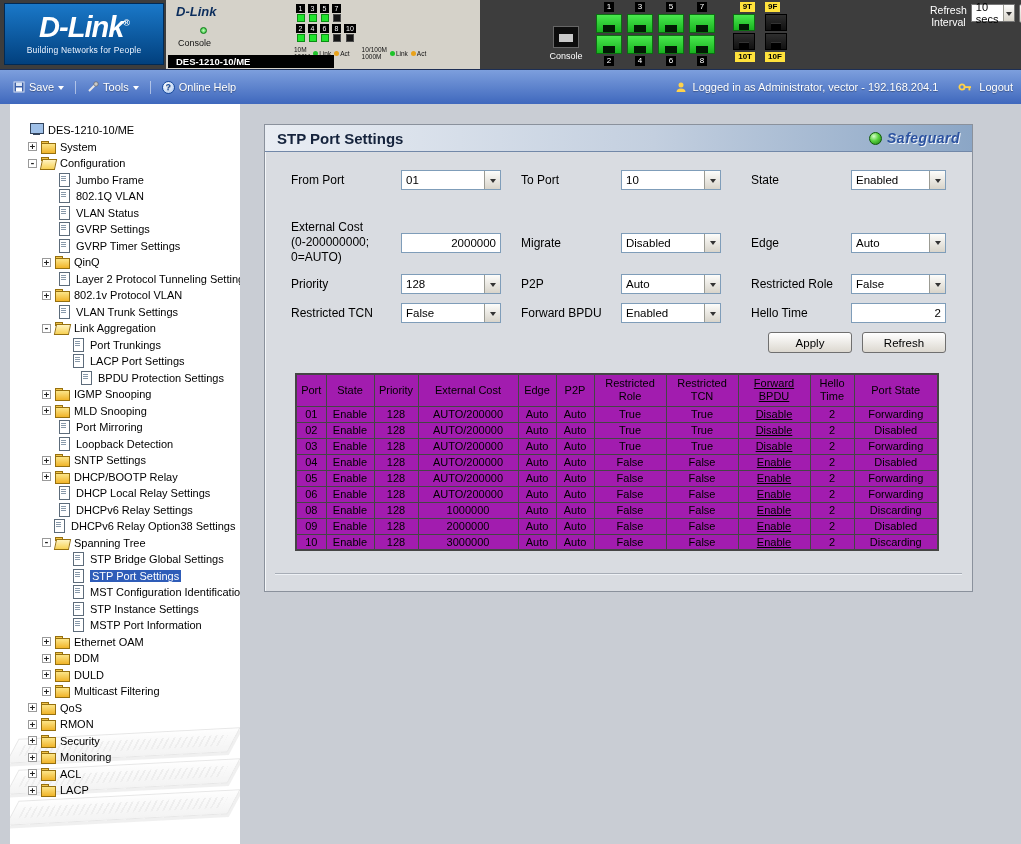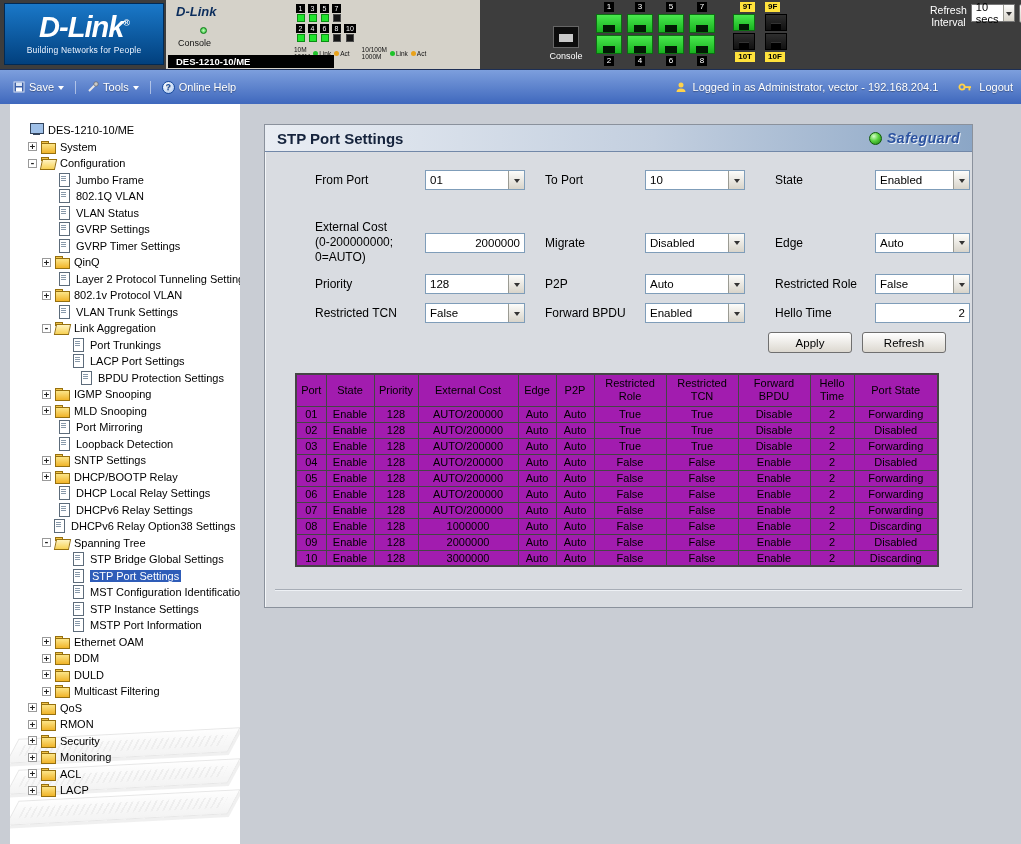--- a/index.html
+++ b/index.html
@@ -117,21 +117,21 @@
   
   .panel { width:709px; background:#d9dce1; border:1px solid #8a919c; box-shadow:inset 1px 1px 0 #f4f6f8; padding-bottom:16px; }
   .panel-title { height:27px; background:linear-gradient(90deg,#e9edf3 0%, #c3cfdf 55%, #8ba6c6 100%);
     display:flex; align-items:center; justify-content:space-between; padding:0 12px; border-bottom:1px solid #7288a8; }
   .panel-title h1 { font-size:15px; margin:0; color:#15233c; font-weight:bold; }
   .safeguard { display:flex; align-items:center; gap:5px; }
   .sg-ball { width:13px; height:13px; border-radius:50%; border:1px solid #0f5a08;
     background:radial-gradient(circle at 35% 30%, #d6ffc9, #58d23e 45%, #1d7a12); }
   .sg-text { font-style:italic; font-weight:bold; font-size:14px; color:#2b52a0; text-shadow:1px 1px 0 #f0f4fa; letter-spacing:.5px; }
 
-  .form { padding:18px 26px 0;margin-left:24px; }
+  .form { padding:18px 26px 0; }
   .frow { display:grid; grid-template-columns:110px 100px 20px 100px 100px 30px 100px 95px; align-items:center; margin-bottom:9px; }
   .frow.r1 { margin-bottom:30px; }
   .flabel { font-size:12px; color:#000; }
   .flabel.multi { white-space:pre-line; line-height:1.25; }
   .combo { display:flex; align-items:center; justify-content:space-between; height:20px; background:#fff; border:1px solid #7f9db9; }
   .combo-text { font-size:11.5px; padding-left:4px; }
   .combo-btn { width:16px; align-self:stretch; background:linear-gradient(#fdfdfb,#d8d4ca); border-left:1px solid #9b9b93;
     display:flex; align-items:center; justify-content:center; }
   .combo-btn .caret-down { border-top-color:#333; margin-top:4px; }
   .tinput { height:20px; border:1px solid #7f9db9; font:11.5px "Liberation Sans","DejaVu Sans",sans-serif;
@@ -145,21 +145,21 @@
   .stp th, .stp td { border:1px solid #454545; font-size:11px; text-align:center; padding:0 3px; height:16px; color:#000; }
   .stp th { white-space:pre-line; font-weight:normal; height:32px; line-height:1.2; }
   .stp th:nth-child(1), .stp td:nth-child(1) { width:30px; }
   .stp th:nth-child(2), .stp td:nth-child(2) { width:48px; }
   .stp th:nth-child(3), .stp td:nth-child(3) { width:44px; }
   .stp th:nth-child(4), .stp td:nth-child(4) { width:100px; }
   .stp th:nth-child(5), .stp td:nth-child(5) { width:38px; }
   .stp th:nth-child(6), .stp td:nth-child(6) { width:38px; }
   .stp th:nth-child(7), .stp td:nth-child(7) { width:72px; }
   .stp th:nth-child(8), .stp td:nth-child(8) { width:72px; }
-  .stp th:nth-child(9), .stp td:nth-child(9) { width:72px; }
+  .stp th:nth-child(9), .stp td:nth-child(9) { width:72px;text-decoration:underline; }
   .stp th:nth-child(10), .stp td:nth-child(10) { width:44px; }
   .stp th:nth-child(11), .stp td:nth-child(11) { width:84px; }
   .sep-line { margin:22px 10px 0; height:0; border-top:1px solid #a7adb6; border-bottom:1px solid #eef1f5; }
 </style>
 </head>
 <body>
 
 <div id="app">
 
   <div class="header">
@@ -779,33 +779,20 @@
                   <td>AUTO/200000</td>
                   <td>Auto</td>
                   <td>Auto</td>
                   <td>False</td>
                   <td>False</td>
                   <td>Enable</td>
                   <td>2</td>
                   <td>Forwarding</td>
                 </tr>
                 <tr>
-                  <td>07</td>
-                  <td>Enable</td>
-                  <td>128</td>
-                  <td>AUTO/200000</td>
-                  <td>Auto</td>
-                  <td>Auto</td>
-                  <td>False</td>
-                  <td>False</td>
-                  <td>Enable</td>
-                  <td>2</td>
-                  <td>Forwarding</td>
-                </tr>
-                <tr>
                   <td>08</td>
                   <td>Enable</td>
                   <td>128</td>
                   <td>1000000</td>
                   <td>Auto</td>
                   <td>Auto</td>
                   <td>False</td>
                   <td>False</td>
                   <td>Enable</td>
                   <td>2</td>

